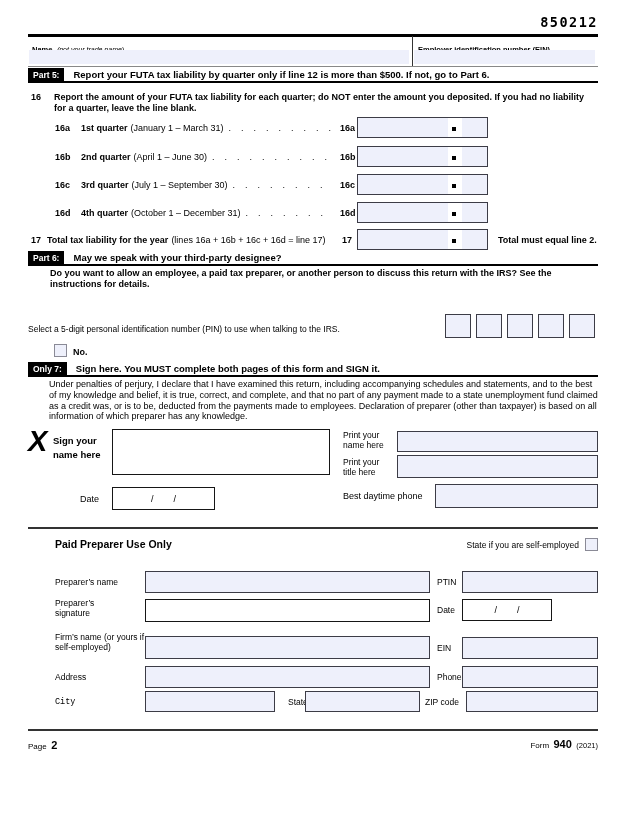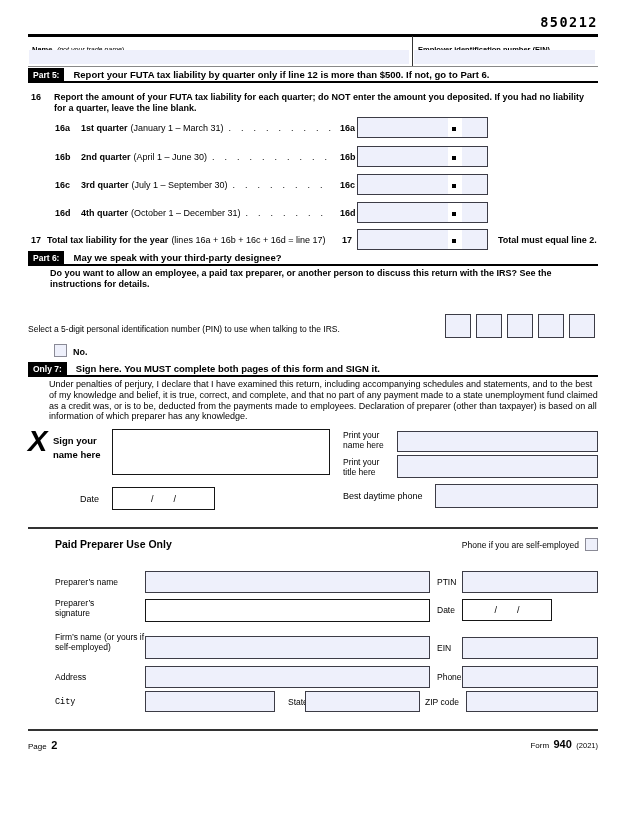--- a/index.html
+++ b/index.html
@@ -168,21 +168,21 @@
   <div class="abs txt85" style="left:343px; top:457px; width:48px;">Print your title here</div>
   <div class="fld abs" style="left:397px; top:455px; width:201px; height:23px;"></div>
 
   <span class="abs" style="left:80px; top:494px; font-size:9px;">Date</span>
   <div class="fld-w abs slashes" style="left:112px; top:487px; width:103px; height:23px;">/        /</div>
   <span class="abs" style="left:343px; top:491px; font-size:9px;">Best daytime phone</span>
   <div class="fld abs" style="left:435px; top:484px; width:163px; height:24px;"></div>
 
   <div class="abs" style="top:527px; left:28px; width:570px; height:2px; background:#333;"></div>
   <div class="abs b" style="left:55px; top:538px; font-size:10.5px;">Paid Preparer Use Only</div>
-  <span class="abs" style="right:47px; top:540px; font-size:8.5px;">Phone if you are self-employed</span>
+  <span class="abs" style="right:47px; top:540px; font-size:8.5px;">State if you are self-employed</span>
   <div class="chk abs" style="right:28px; top:538px;"></div>
 
   <span class="abs txt85" style="left:55px; top:577px;">Preparer’s name</span>
   <div class="fld abs" style="left:145px; top:571px; width:285px; height:22px;"></div>
   <span class="abs txt85" style="left:437px; top:577px;">PTIN</span>
   <div class="fld abs" style="left:462px; top:571px; width:136px; height:22px;"></div>
 
   <div class="abs txt85" style="left:55px; top:598px; width:50px;">Preparer’s signature</div>
   <div class="fld-w abs" style="left:145px; top:599px; width:285px; height:23px;"></div>
   <span class="abs txt85" style="left:437px; top:605px;">Date</span>

